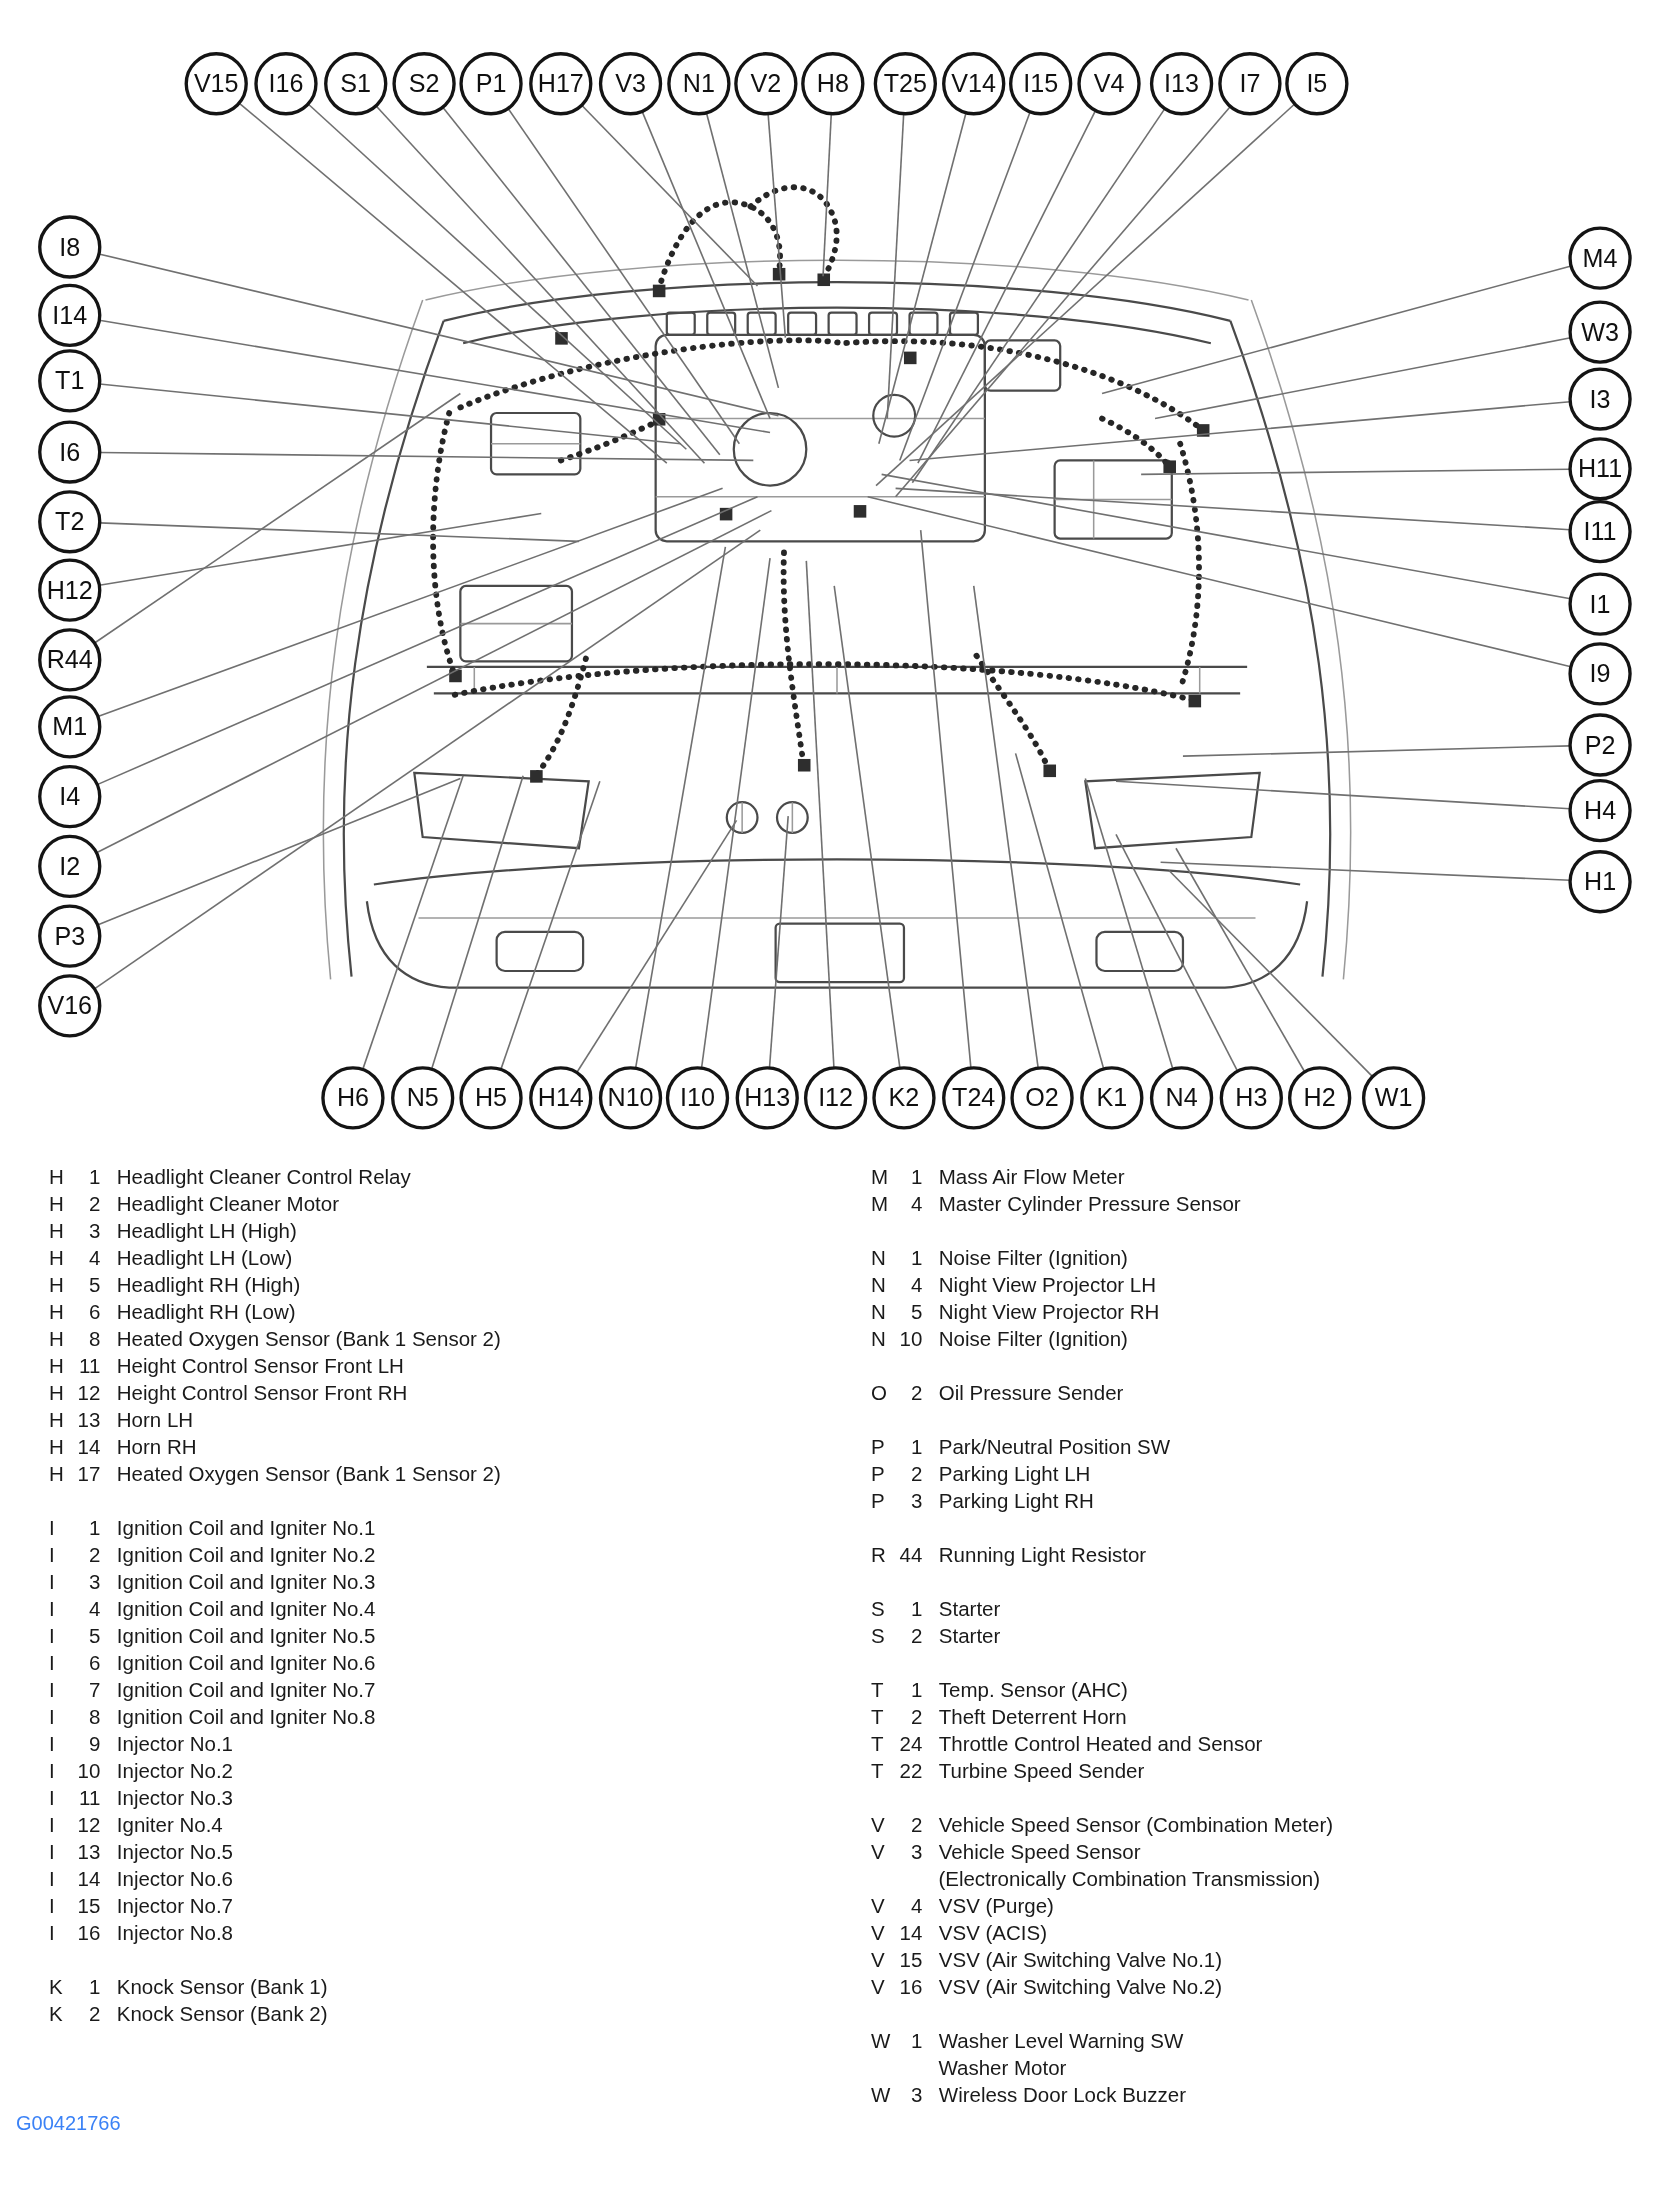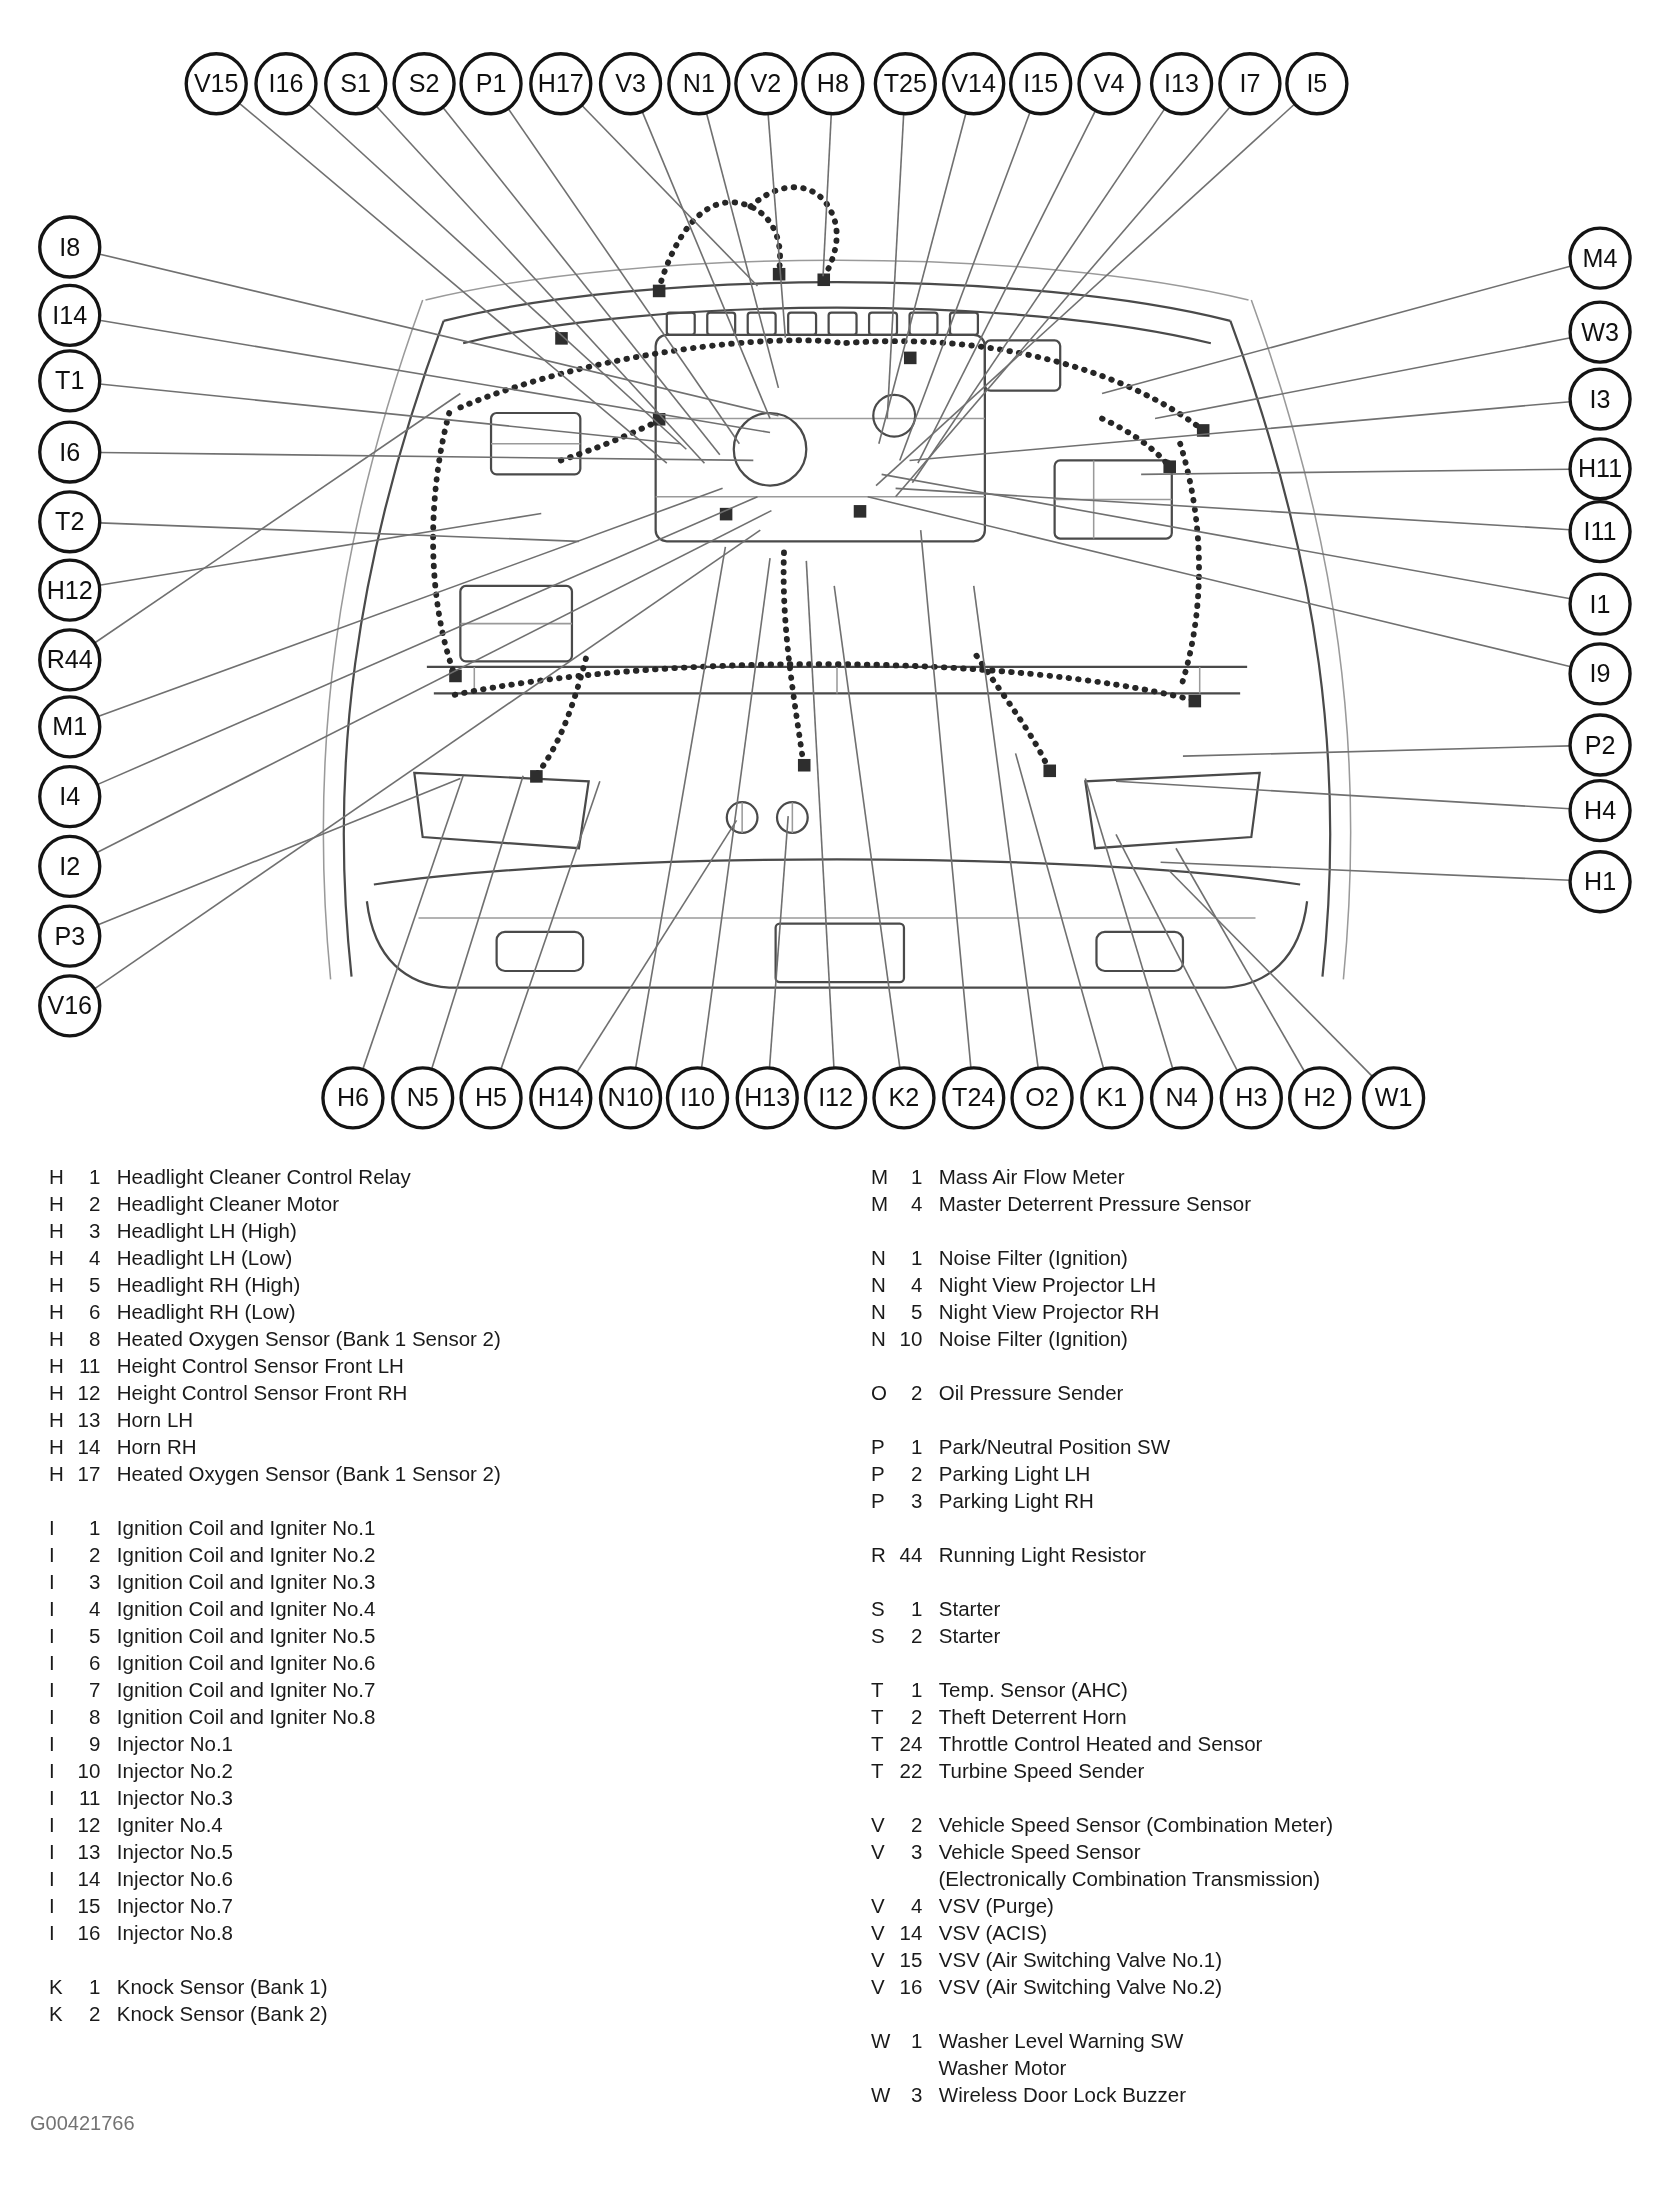--- a/index.html
+++ b/index.html
@@ -28,21 +28,21 @@
   
   .legend { display: flex; margin-top: 5px; padding-left: 49px; }
   .legend-col { font-size: 20.5px; line-height: 27px; }
   .legend-col.left { width: 822px; flex: 0 0 auto; }
   .lgroup { margin-bottom: 27px; }
   .lrow { display: flex; }
   .lcode { display: inline-flex; flex: 0 0 51px; }
   .lletter { display: inline-block; width: 21.4px; }
   .lnum { display: inline-block; width: 30px; text-align: right; }
   .ldesc { margin-left: 16.4px; white-space: nowrap; }
-  .figure-id { position: absolute; left: 30px; top: 2112px; font-size: 20px; color: #737373; text-align: center; }
+  .figure-id { position: absolute; left: 16px; top: 2112px; font-size: 20px; color: #3b82f6; text-align: center; }
 </style>
 </head>
 <body>
 
 <svg id="diagram-svg" width="1674" height="1158" viewBox="0 0 1200 830" xmlns="http://www.w3.org/2000/svg">
 
   <g class="art">
 
     <path d="M252,700 C236,552 253,406 318,230"></path>
     <path class="faint" d="M237,702 C221,538 241,386 303,215"></path>
@@ -629,21 +629,21 @@
             <span class="lletter">M</span>
             <span class="lnum">1</span>
           </span>
           <span class="ldesc">Mass Air Flow Meter</span>
         </div>
         <div class="lrow">
           <span class="lcode">
             <span class="lletter">M</span>
             <span class="lnum">4</span>
           </span>
-          <span class="ldesc">Master Deterrent Pressure Sensor</span>
+          <span class="ldesc">Master Cylinder Pressure Sensor</span>
         </div>
       </div>
       <div class="lgroup">
         <div class="lrow">
           <span class="lcode">
             <span class="lletter">N</span>
             <span class="lnum">1</span>
           </span>
           <span class="ldesc">Noise Filter (Ignition)</span>
         </div>

